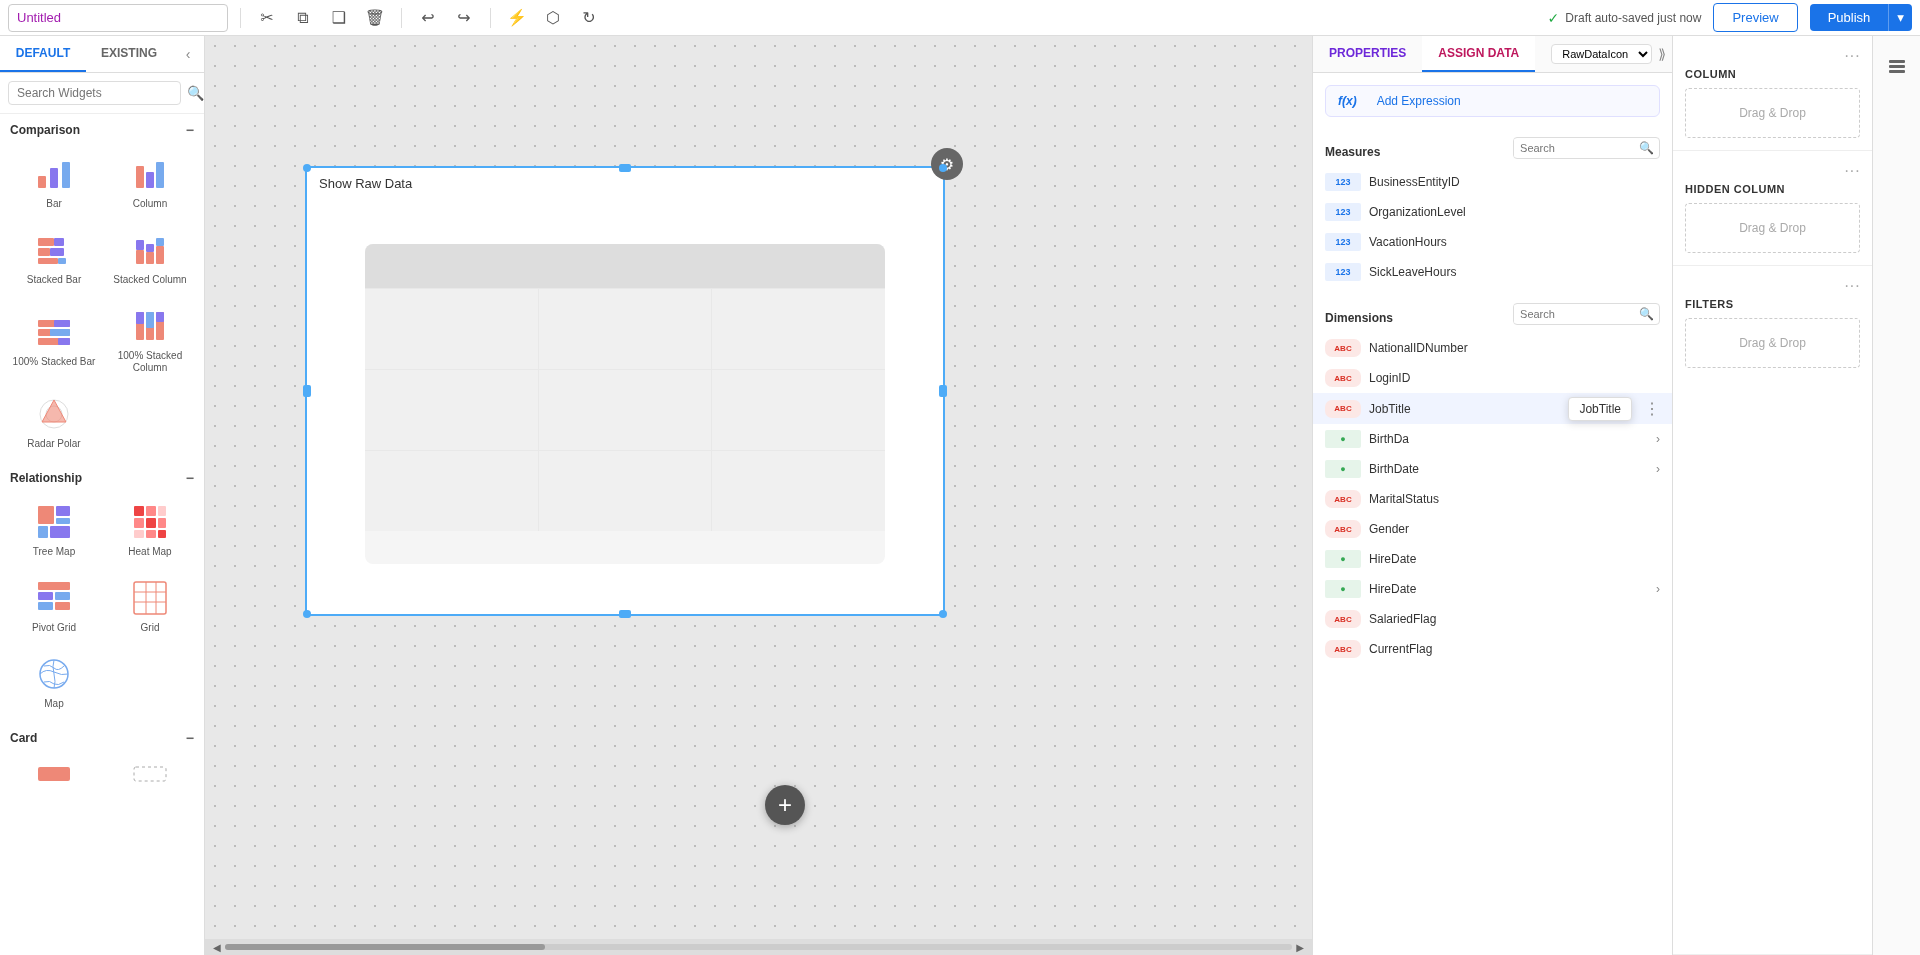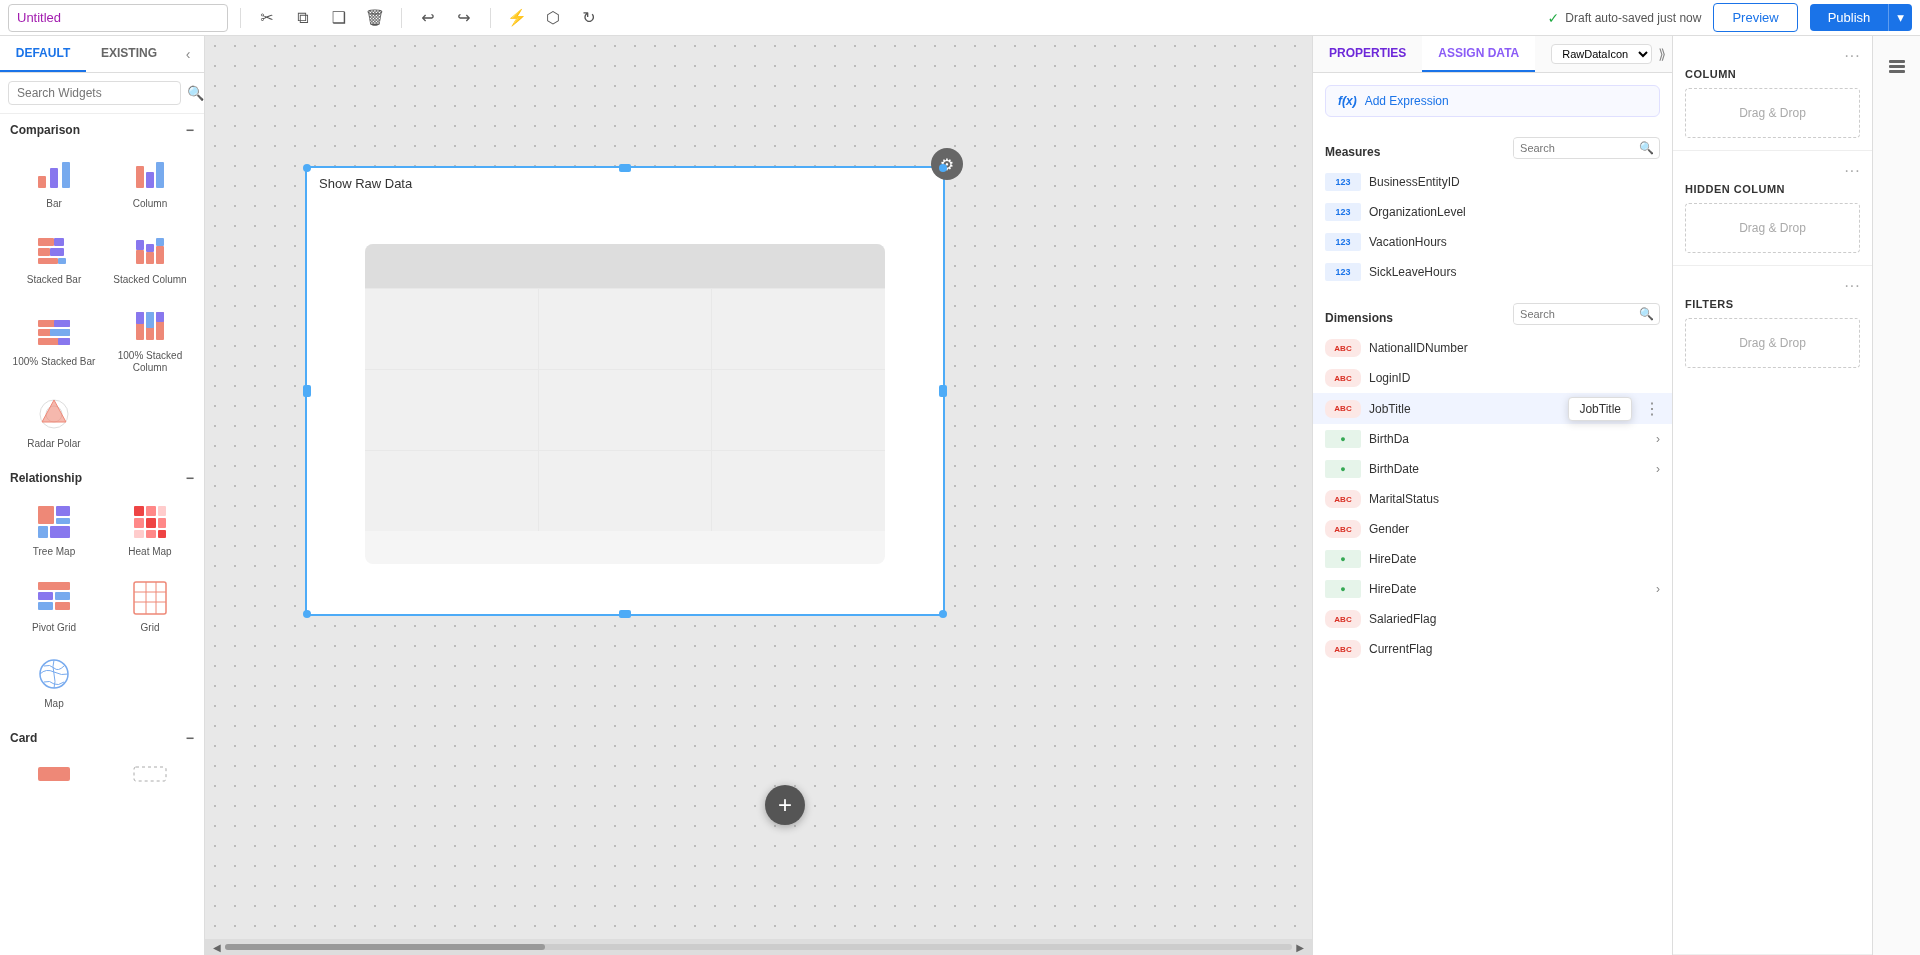--- a/index.html
+++ b/index.html
@@ -155,38 +155,38 @@
       display: flex; flex-direction: column;
     }
     .right-panel-tabs {
       display: flex; border-bottom: 1px solid #ddd; background: #fafafa;
       align-items: center;
     }
     .right-tab {
       padding: 10px 16px; font-size: 12px; font-weight: 600; cursor: pointer;
       color: #6d28d9; border-bottom: 2px solid transparent;
     }
-    .right-tab.active { color: #8b5cf6; border-bottom: 2px solid #1a73e8; background: #fff; }
+    .right-tab.active { color: #be185d; border-bottom: 2px solid #1a73e8; background: #fff; }
     .right-tab-select {
       margin-left: auto; border: 1px solid #ddd; border-radius: 4px;
       font-size: 11px; padding: 2px 6px; background: #fff; cursor: pointer;
     }
     .right-panel-expand { color: #888; font-size: 14px; padding: 0 6px; cursor: pointer; }
     .prop-section { border-bottom: 1px solid #eee; padding: 12px; }
     .prop-section-title { font-size: 11px; font-weight: 700; color: #333; margin-bottom: 8px; text-transform: uppercase; letter-spacing: 0.5px; }
     .drag-drop-area {
       border: 1.5px dashed #ccc; border-radius: 4px; height: 50px;
       display: flex; align-items: center; justify-content: center;
       color: #aaa; font-size: 12px; cursor: pointer;
     }
     .section-dots { text-align: right; color: #aaa; cursor: pointer; margin-bottom: 4px; font-size: 16px; line-height: 1; }
 
     
     .add-expr-btn {
-      display: flex; align-items: center; gap: 8px; padding: 8px 12px;
+      display: flex; align-items: center; gap: 20px; padding: 8px 12px;
       background: #f8f9ff; border: 1px solid #e0e0ff; border-radius: 6px;
       cursor: pointer; font-size: 12px; color: #1a73e8; font-weight: 500;
       margin: 12px; width: calc(100% - 24px);
     }
 
     
     .assign-data-content { flex: 1; overflow-y: auto; }
     .measures-header {
       display: flex; align-items: flex-end; justify-content: space-between;
       padding: 8px 12px; font-size: 12px; font-weight: 600; color: #333;

